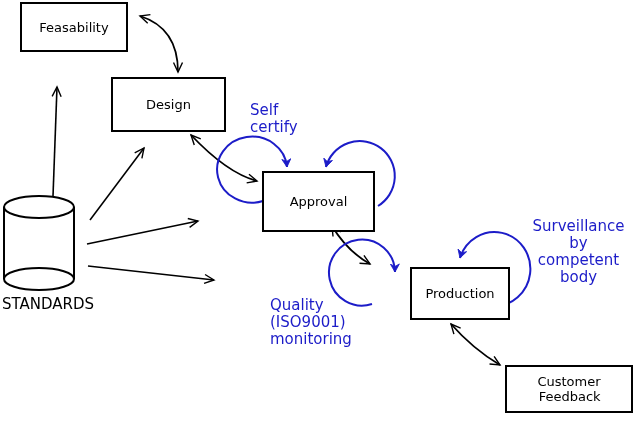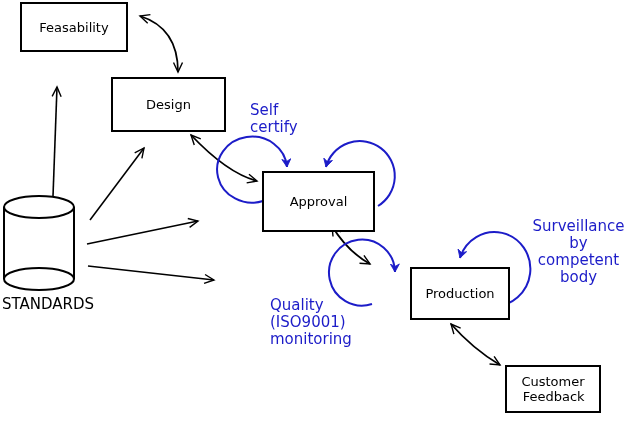--- a/index.html
+++ b/index.html
@@ -28,21 +28,21 @@
     font-size: 13px;
     color: #000000;
     z-index: 2;
     white-space: pre-line;
     line-height: 15px;
   }
   .node-feasability { left: 20px;  top: 2px;   width: 108px; height: 50px; }
   .node-design      { left: 111px; top: 77px;  width: 115px; height: 55px; }
   .node-approval    { left: 262px; top: 171px; width: 113px; height: 61px; }
   .node-production  { left: 374px; top: 267px; width: 100px; height: 53px; margin-left: 36px; }
-  .node-customer    { left: 505px; top: 365px; width: 96px; height: 48px; }
+  .node-customer    { left: 505px; top: 365px; width: 128px; height: 48px; }
   .annotation {
     position: absolute;
     color: #1c1cc8;
     font-size: 15px;
     line-height: 17px;
     white-space: pre-line;
     z-index: 3;
   }
   .ann-self-certify  { left: 250px; top: 102px; }
   .ann-certification { left: 358px; top: 104px; }

